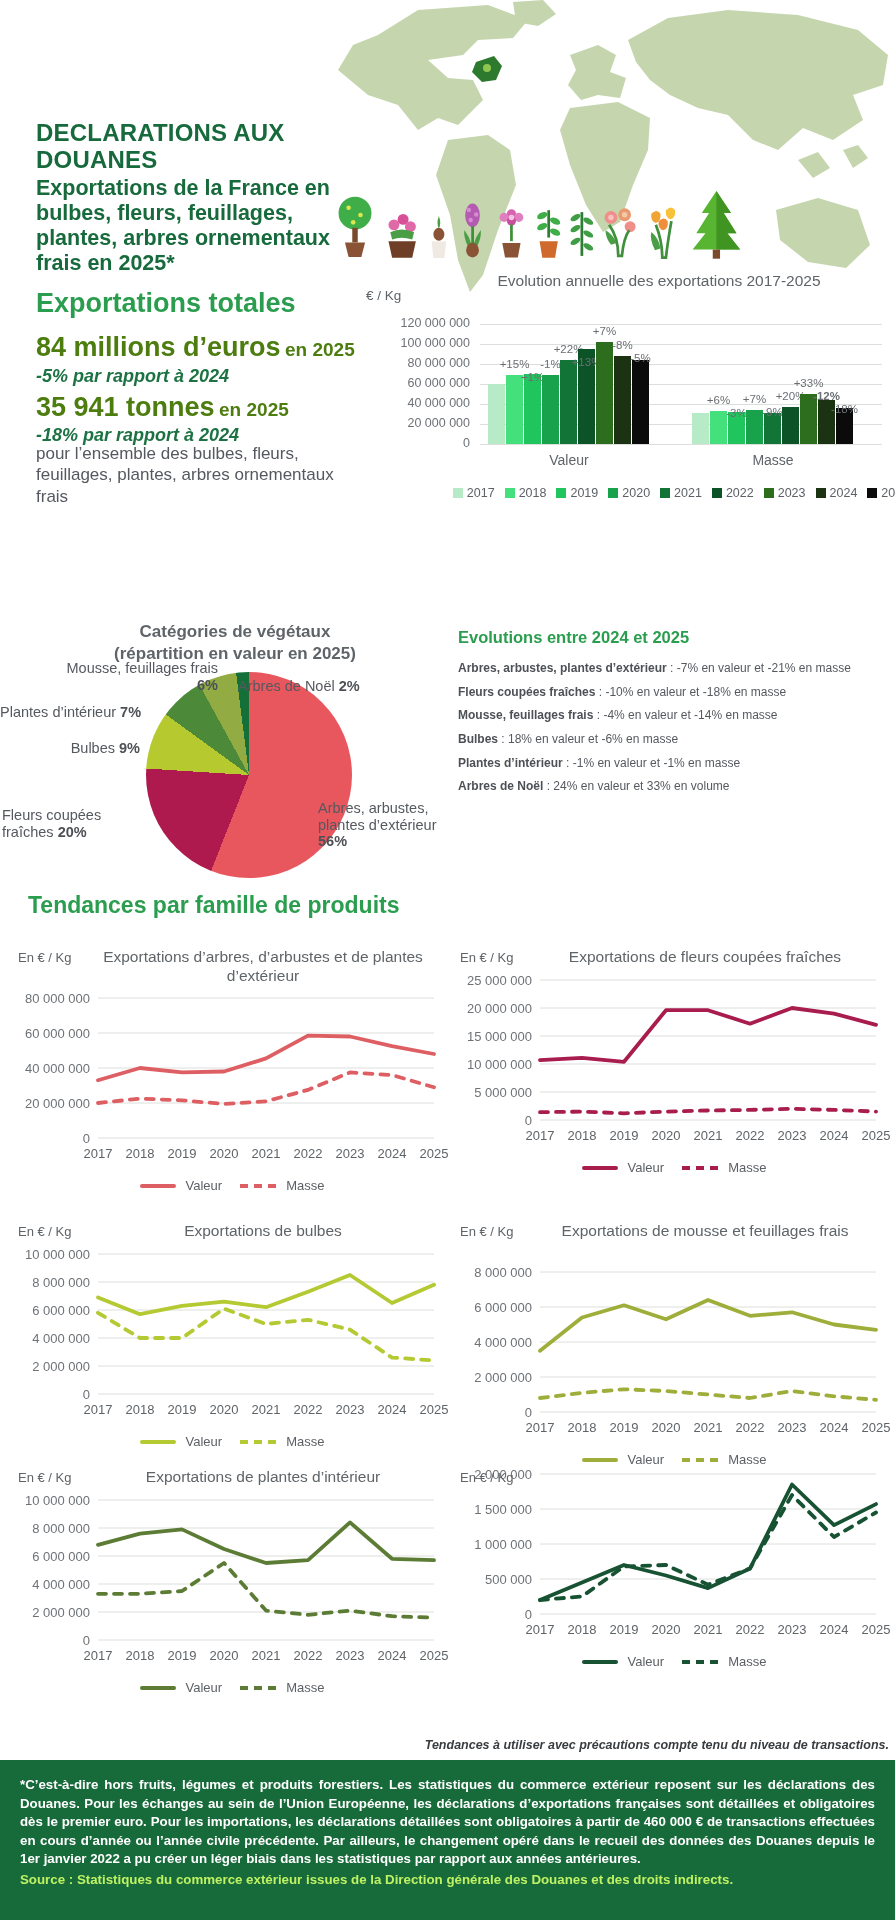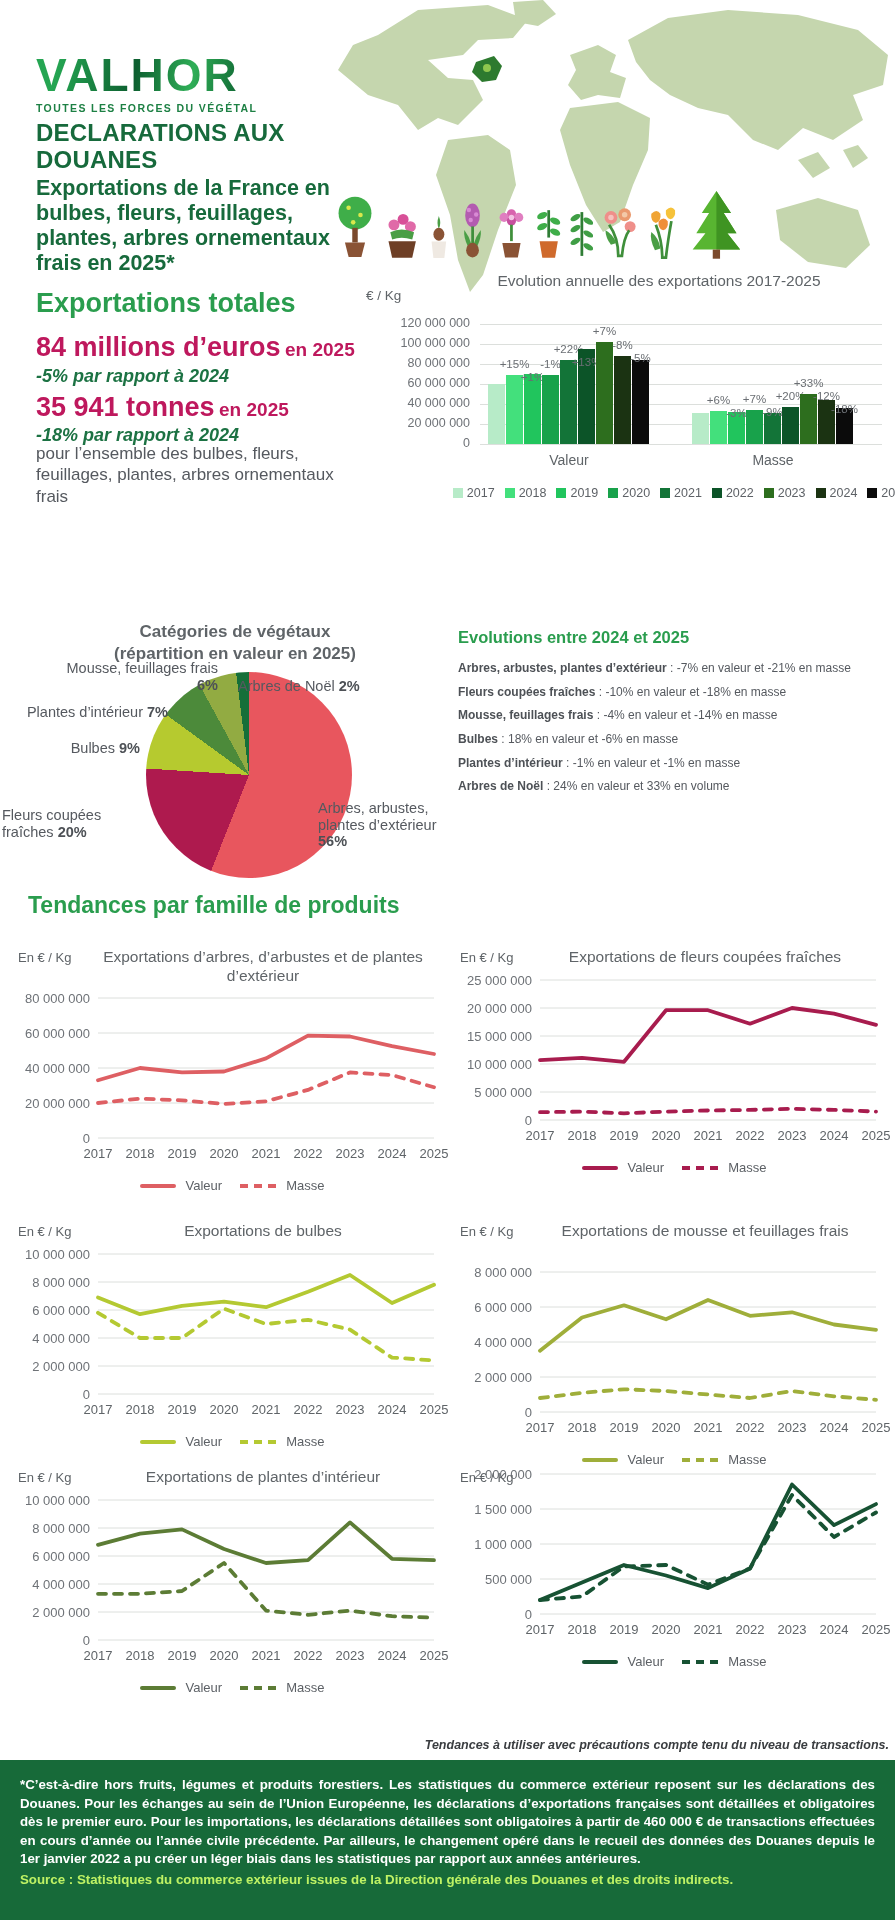--- a/index.html
+++ b/index.html
@@ -15,21 +15,21 @@
 
   .map{position:absolute;left:298px;top:0;width:597px;height:300px;}
   .decor-row{position:absolute;left:334px;top:190px;width:410px;height:72px;display:flex;align-items:flex-end;gap:7px;}
   .decor-row svg{display:block;}
 
   .h-title{position:absolute;left:36px;top:120px;width:330px;font-size:24px;font-weight:bold;color:#176a3c;line-height:1.12;letter-spacing:.2px;}
   .h-sub{position:absolute;left:36px;top:176px;width:330px;font-size:21.5px;font-weight:bold;color:#176a3c;line-height:1.16;}
 
   .sec-green{color:#2a9d4e;font-weight:bold;}
   #totals-heading{position:absolute;left:36px;top:288px;font-size:27px;}
-  .stat-line{position:absolute;left:36px;color:#be185d;}
+  .stat-line{position:absolute;left:36px;color:#4d7c0f;}
   .big{font-size:27px;font-weight:bold;}
   .suf{font-size:19px;font-weight:bold;}
   .delta{font-size:18px;font-weight:bold;font-style:italic;color:#1c7243;}
   #totals-scope{position:absolute;left:36px;top:443px;width:330px;font-size:17px;color:#55595f;line-height:1.25;}
 
   
   #bar-chart{position:absolute;left:338px;top:272px;width:552px;height:275px;}
   #bar-title{text-align:center;font-size:15.5px;color:#5f6468;font-weight:500;padding-left:90px;}
   #bar-unit{position:absolute;left:28px;top:16px;font-size:13.5px;color:#5f6468;}
   #bar-plot{position:absolute;left:142px;top:52px;width:402px;height:120px;}
@@ -45,21 +45,21 @@
   
   #pie-sec{position:absolute;left:0;top:622px;width:470px;height:290px;}
   #pie-title{position:absolute;left:0;top:0;width:470px;text-align:center;font-size:17px;font-weight:bold;color:#5f6468;}
   #pie-subtitle{position:absolute;left:0;top:22px;width:470px;text-align:center;font-size:17px;font-weight:bold;color:#5f6468;}
   #pie-circle{position:absolute;left:146px;top:50px;width:206px;height:206px;border-radius:50%;}
   .pie-lab{position:absolute;font-size:14.5px;color:#55595f;line-height:1.15;}
   .pie-lab b{color:#4d5156;}
   .pl-0{left:318px;top:178px;width:150px;}
   .pl-1{left:2px;top:185px;width:148px;}
   .pl-2{left:10px;top:118px;width:130px;text-align:right;}
-  .pl-3{left:0px;top:82px;width:168px;text-align:right;}
+  .pl-3{left:0px;top:82px;width:168px;text-align:left;}
   .pl-4{left:50px;top:38px;width:168px;text-align:right;}
   .pl-5{left:238px;top:56px;width:160px;}
 
   
   #evo{position:absolute;left:458px;top:628px;width:432px;}
   #evo-heading{font-size:16.5px;margin-bottom:14px;}
   .evo-item{font-size:12px;color:#55595f;line-height:1.22;margin-bottom:9px;}
   .evo-item b{color:#4d5156;}
 
   #tend-heading{position:absolute;left:28px;top:892px;font-size:23px;}
@@ -176,24 +176,20 @@
         <path d="M13,20 Q20,38 20,56 L24,56 Q26,38 30,16" stroke="#3f8f3b" stroke-width="3" fill="none"></path>
         <path d="M8,28 Q16,34 18,46 L12,48 Q6,36 8,28" fill="#4a9e45"></path>
       </svg>
     <svg width="60" height="76" viewBox="0 0 60 76">
         <path d="M30,2 L46,26 38,26 52,48 42,48 56,66 4,66 18,48 8,48 22,26 14,26 Z" fill="#58b531"></path>
         <path d="M30,2 L46,26 38,26 52,48 42,48 56,66 30,66 Z" fill="#3f9422"></path>
         <rect x="26" y="66" width="8" height="10" fill="#7b4a2d"></rect>
       </svg>
   </div>
 
-  <div class="logo">
-    <div class="logo-word">VALHOR</div>
-    <div class="logo-tag">TOUTES LES FORCES DU VÉGÉTAL</div>
-  </div>
 
   <div class="h-title">DECLARATIONS AUX DOUANES</div>
   <div class="h-sub">Exportations de la France en bulbes, fleurs, feuillages, plantes, arbres ornementaux frais en 2025*</div>
 
   <div id="totals-heading" class="sec-green">Exportations totales</div>
   <div class="stat-line" style="top:332px;">
     <span class="big">84 millions d’euros</span>
     <span class="suf">en 2025</span>
   </div>
   <div class="stat-line delta" style="top:366px;">-5% par rapport à 2024</div>
@@ -247,21 +243,21 @@
         <div class="pct" style="left: 232.5px; top: 83px;">-3%</div>
         <div class="bar" style="left: 266px; width: 17px; height: 34.3px; background: rgb(24, 162, 75);"></div>
         <div class="pct" style="left: 250.5px; top: 68.7px;">+7%</div>
         <div class="bar" style="left: 284px; width: 17px; height: 31.2px; background: rgb(19, 116, 56);"></div>
         <div class="pct" style="left: 268.5px; top: 81.7px;">-9%</div>
         <div class="bar" style="left: 302px; width: 17px; height: 37.4px; background: rgb(12, 84, 40);"></div>
         <div class="pct" style="left: 286.5px; top: 65.6px;">+20%</div>
         <div class="bar" style="left: 320px; width: 17px; height: 49.8px; background: rgb(45, 110, 30);"></div>
         <div class="pct" style="left: 304.5px; top: 53.2px;">+33%</div>
         <div class="bar" style="left: 338px; width: 17px; height: 43.8px; background: rgb(27, 51, 18);"></div>
-        <div class="pct" style="left: 322.5px; top: 66.2px;">-12%</div>
+        <div class="pct" style="left: 322.5px; top: 66.2px; font-weight: bold;">-12%</div>
         <div class="bar" style="left: 356px; width: 17px; height: 35.941px; background: rgb(11, 11, 11);"></div>
         <div class="pct" style="left: 340.5px; top: 79.2px;">-18%</div>
         <div class="grp-label" style="left: 233px; top: 128px;">Masse</div>
         <div id="bar-legend">
           <div class="leg-item">
             <div class="leg-sw" style="background: rgb(183, 235, 200);"></div>
             <div>2017</div>
           </div>
           <div class="leg-item">
             <div class="leg-sw" style="background: rgb(67, 224, 124);"></div>

